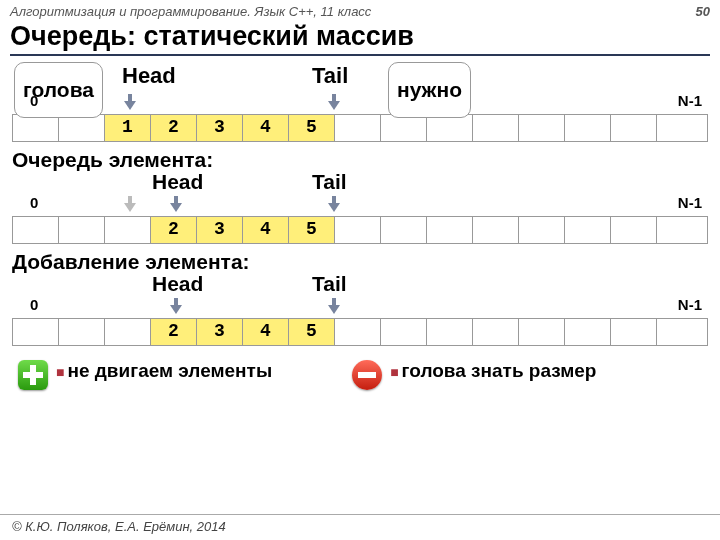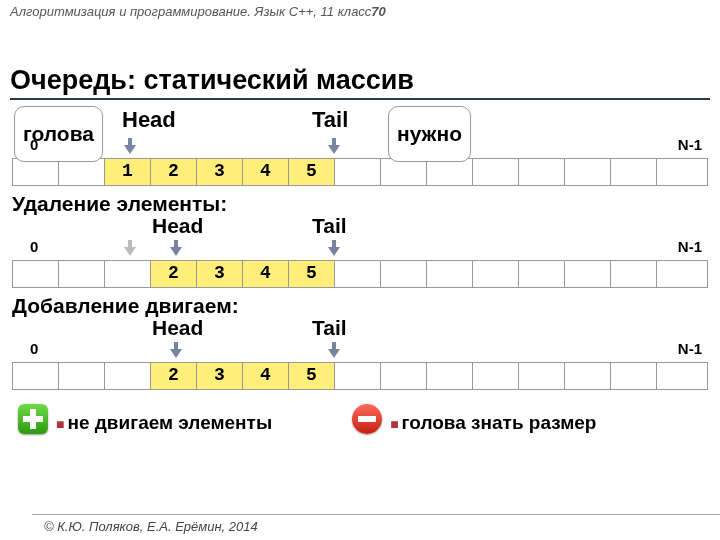--- a/index.html
+++ b/index.html
@@ -1,53 +1,53 @@
 <!DOCTYPE html>
 <html><head>
 <meta charset="utf-8">
 <style>
   * { margin:0; padding:0; box-sizing:border-box; }
   body { width:720px; height:540px; background:#fff; font-family:Arial,sans-serif; position:relative; overflow:hidden; }
-  .header { padding:4px 10px 2px; display:flex; font-style:italic; color:#555; font-size:13px; }
+  .header { padding:4px 10px 2px; display:flex; justify-content:space-between; font-style:italic; color:#555; font-size:13px; }
   .page-num { font-weight:bold; }
-  .title { font-size:27px; font-weight:bold; padding:0 10px 2px;margin-top:44px; }
+  .title { font-size:27px; font-weight:bold; padding:0 10px 2px; }
   .hr { height:2px; background:#2a3856; margin:0 10px 6px; }
   .content { padding:0 12px; }
   .mono { font-family:Liberation Sans, sans-serif; font-weight:bold; }
   .row { position:relative; height:26px; }
   .lbl { position:absolute; font-size:22px; font-weight:bold; }
   .boxed { background:#fff; border:1px solid #999; border-radius:10px; padding:15px 8px; font-size:21px; font-weight:bold; }
   .idx { position:absolute; font-size:15px; }
   .array { display:flex; border:1px solid #999; margin-top:2px; }
   .cell { width:46px; height:26px; border-right:1px solid #999; text-align:center; line-height:24px; font-size:18px; font-family:"Courier New",monospace; font-weight:bold; }
   .cell:last-child { border-right:none; }
   .filled { background:#ffef7a; }
   .section { font-size:21px; font-weight:bold; margin-top:6px; }
   .arrow { position:absolute; width:12px; height:16px; }
   .arrow::before { content:""; position:absolute; left:4px; top:0; width:4px; height:9px; background:#78849e; }
   .arrow::after { content:""; position:absolute; left:0; top:7px; border-left:6px solid transparent; border-right:6px solid transparent; border-top:9px solid #78849e; }
   .gray-arrow::before { background:#bbb; }
   .gray-arrow::after { border-top-color:#bbb; }
   .bullets { display:flex; margin-top:14px; padding:0 6px; gap:20px; }
-  .bullet { display:flex; align-items:flex-end; gap:8px; font-size:19px; font-weight:bold; }
+  .bullet { display:flex; align-items:flex-start; gap:8px; font-size:19px; font-weight:bold; }
   .sq { color:#b0333e; font-size:14px; margin-right:3px; }
   .icon-plus { width:30px; height:30px; border-radius:6px; background:linear-gradient(#6fdb4a,#2a9a0e); position:relative; box-shadow:0 1px 2px rgba(0,0,0,.4); }
   .icon-plus::before,.icon-plus::after { content:""; position:absolute; background:#fff; }
   .icon-plus::before { left:12px; top:5px; width:6px; height:20px; }
   .icon-plus::after { left:5px; top:12px; width:20px; height:6px; }
   .icon-minus { width:30px; height:30px; border-radius:50%; background:linear-gradient(#ff6b5a,#c41e0f); position:relative; box-shadow:0 1px 2px rgba(0,0,0,.4); }
   .icon-minus::before { content:""; position:absolute; left:6px; top:12px; width:18px; height:6px; background:#fff; }
-  .footer { position:absolute; bottom:6px; left:0; right:0; display:flex; justify-content:space-between; padding:0 12px; font-style:italic; font-size:13px; color:#444; border-top:1px solid #aaa; padding-top:4px;margin-left:32px; }
+  .footer { position:absolute; bottom:6px; left:0; right:0; display:flex; justify-content:space-between; padding:0 12px; font-style:italic; font-size:13px; color:#444; border-top:1px solid #aaa; padding-top:4px; }
 </style>
 </head>
 <body>
 
 <div class="header">
   <span>Алгоритмизация и программирование. Язык C++, 11 класс</span>
-  <span class="page-num">70</span>
+  <span class="page-num">50</span>
 </div>
 <div class="title">Очередь: статический массив</div>
 <div class="hr"></div>
 
 <div class="content">
 
   <div class="row" style="height:30px">
     <span class="boxed" style="position:absolute;left:2px;top:0">голова</span>
     <span class="mono lbl" style="left:110px;top:1px;font-size:22px">Head</span>
     <span class="mono lbl" style="left:300px;top:1px;font-size:22px">Tail</span>
@@ -70,21 +70,21 @@
       <div class="cell"></div>
       <div class="cell"></div>
       <div class="cell"></div>
       <div class="cell"></div>
       <div class="cell"></div>
       <div class="cell"></div>
       <div class="cell"></div>
       <div class="cell"></div>
     </div>
 
-  <div class="section">Удаление элементы:</div>
+  <div class="section">Очередь элемента:</div>
   <div class="row" style="height:22px">
     <span class="mono lbl" style="left:140px;top:-2px;font-size:21px">Head</span>
     <span class="mono lbl" style="left:300px;top:-2px;font-size:21px">Tail</span>
   </div>
   <div class="row" style="height:20px">
     <span class="idx mono" style="left:18px;top:0">0</span>
     <span class="idx mono" style="right:6px;top:0">N-1</span>
     <span class="arrow gray-arrow" style="left:112px;top:2px"></span>
     <span class="arrow" style="left:158px;top:2px"></span>
     <span class="arrow" style="left:316px;top:2px"></span>
@@ -100,21 +100,21 @@
       <div class="cell"></div>
       <div class="cell"></div>
       <div class="cell"></div>
       <div class="cell"></div>
       <div class="cell"></div>
       <div class="cell"></div>
       <div class="cell"></div>
       <div class="cell"></div>
     </div>
 
-  <div class="section">Добавление двигаем:</div>
+  <div class="section">Добавление элемента:</div>
   <div class="row" style="height:22px">
     <span class="mono lbl" style="left:140px;top:-2px;font-size:21px">Head</span>
     <span class="mono lbl" style="left:300px;top:-2px;font-size:21px">Tail</span>
   </div>
   <div class="row" style="height:20px">
     <span class="idx mono" style="left:18px;top:0">0</span>
     <span class="idx mono" style="right:6px;top:0">N-1</span>
     <span class="arrow" style="left:158px;top:2px"></span>
     <span class="arrow" style="left:316px;top:2px"></span>
   </div>

